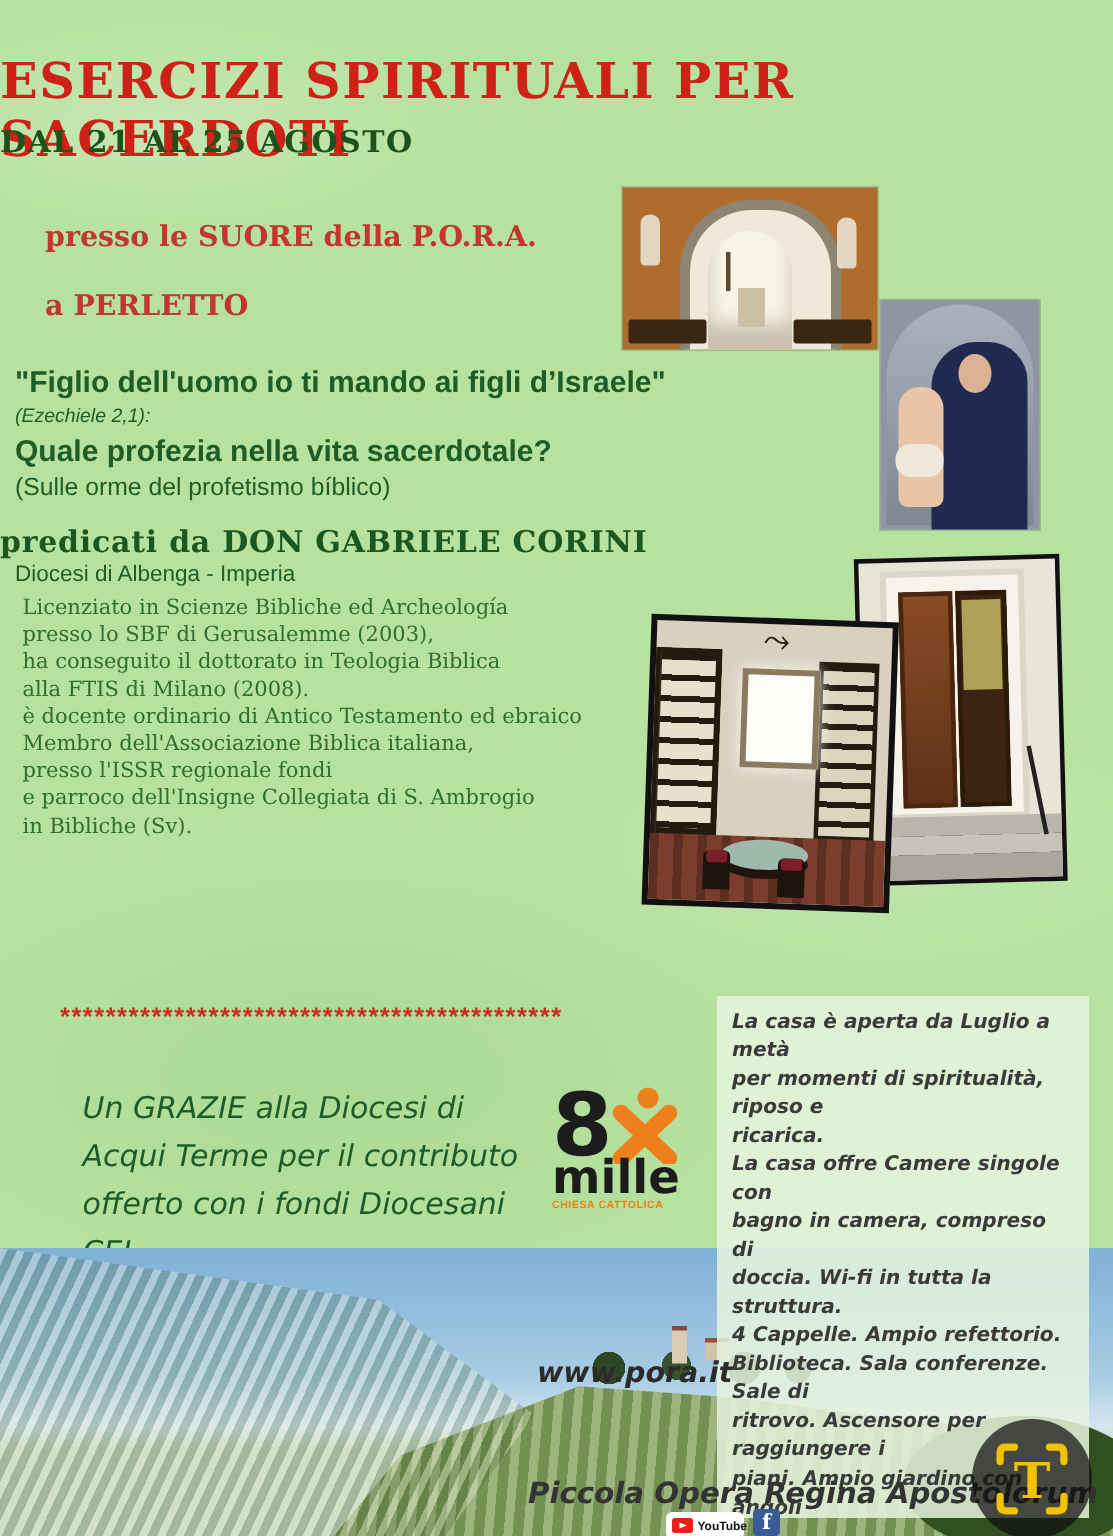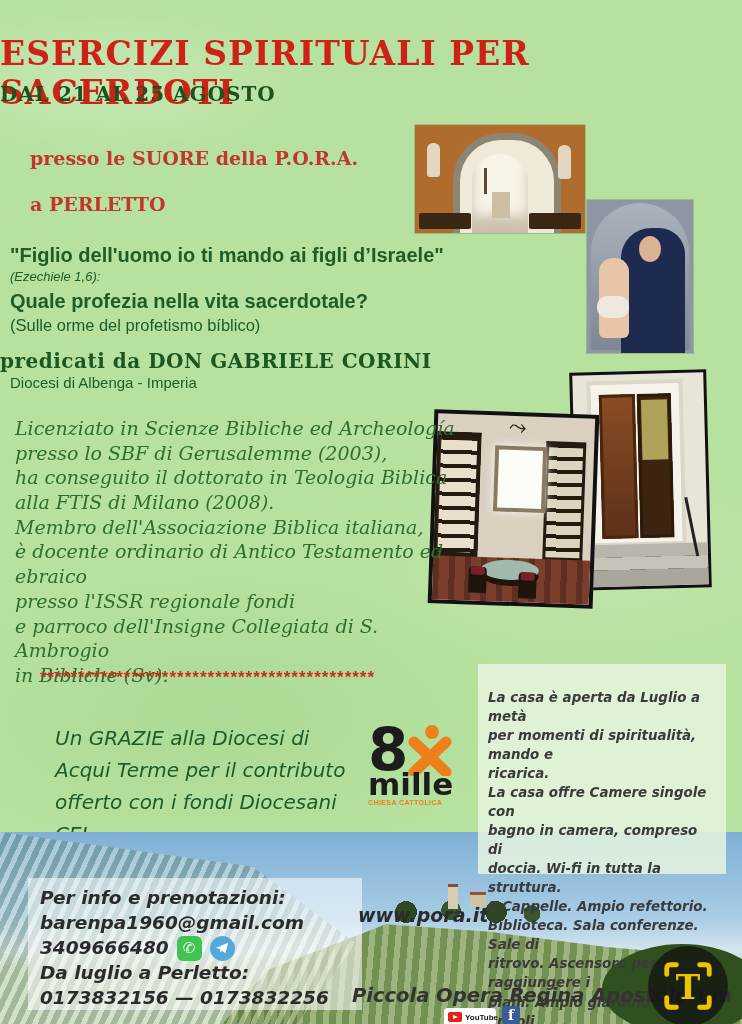--- a/index.html
+++ b/index.html
@@ -20,31 +20,31 @@
   .dates{left:0;top:82px;width:604px;font-size:20px;letter-spacing:1px;color:#1d521d;}
   .loc1{left:30px;top:147px;width:380px;font-size:19px;color:#c2362c;}
   .loc2{left:30px;top:193px;width:380px;font-size:19px;color:#c2362c;}
   .quote-wrap{left:10px;top:244px;width:460px;color:#1e5c28;}
   .q1{font-size:20px;font-weight:600;}
   .q2{font-size:13px;font-style:italic;margin-top:2px;}
   .q3{font-size:20px;font-weight:600;margin-top:6px;}
   .q4{font-size:16.5px;margin-top:3px;}
   .preacher{left:0;top:349px;width:460px;font-size:20px;color:#1c5722;letter-spacing:.5px;}
   .diocese{left:10px;top:374px;width:460px;font-size:15px;color:#1e5c28;}
-  .bio{left:15px;top:416px;width:440px;color:#2f6e33;font-family:"DejaVu Serif", serif;font-style:italic;font-size:19px;line-height:1.3;}
+  .bio{left:15px;top:396px;width:440px;color:#2f6e33;font-family:"DejaVu Serif", serif;font-size:14px;line-height:1.3;}
   .stars{left:40px;top:668px;width:390px;color:#cc2a1e;font-size:17px;font-weight:700;letter-spacing:1px;white-space:nowrap;overflow:hidden;}
   .thanks{left:55px;top:722px;width:320px;color:#1d5c2a;font-size:20px;line-height:1.6;}
   
   .mille-logo{left:368px;top:724px;width:100px;}
   .mille-row{display:flex;align-items:flex-start;}
   .mille-8{font-family:"DejaVu Sans", sans-serif;font-weight:700;font-size:58px;line-height:.9;color:#1c1c1c;}
   .mille-word{font-family:"DejaVu Sans", sans-serif;font-weight:700;font-size:31px;line-height:.8;color:#1c1c1c;letter-spacing:0px;margin-top:-8px;}
   .mille-sub{font-family:"Liberation Sans", sans-serif;font-weight:700;font-size:7px;color:#ef7f1a;letter-spacing:.4px;margin-top:2px;}
   
-  .panel{left:478px;top:664px;width:248px;height:210px;background:rgba(230,244,222,.85);padding:24px 10px;box-sizing:border-box;}
+  .panel{left:478px;top:664px;width:248px;height:348px;background:rgba(230,244,222,.85);padding:8px 10px;box-sizing:border-box;}
   .panel-line{font-size:13.4px;line-height:1.42;color:#3a3a3a;font-weight:600;}
   
   .photo{box-shadow:0 0 0 1px rgba(0,0,0,.15);}
   .chapel{left:415px;top:125px;width:170px;height:108px;background:#b06c2c;overflow:hidden;}
   .chapel .arch{position:absolute;left:38px;top:8px;width:94px;height:96px;border:7px solid #8e8472;border-bottom:none;border-radius:48px 48px 0 0;background:#efe9da;}
   .chapel .inner-arch{position:absolute;left:12px;top:14px;width:56px;height:80px;border-radius:28px 28px 0 0;background:#f7f3e6;box-shadow:inset 0 -18px 12px rgba(120,100,70,.35);}
   .chapel .altar{position:absolute;left:32px;top:52px;width:18px;height:26px;background:#cdbfa4;}
   .chapel .candle{position:absolute;left:24px;top:28px;width:3px;height:26px;background:#5a4a32;}
   .chapel .statue{position:absolute;width:13px;height:34px;background:#e9e2d2;border-radius:6px 6px 3px 3px;opacity:.9;}
   .chapel .pew{position:absolute;bottom:4px;height:16px;background:#33221385;background:#3a2713;border-radius:2px;}
@@ -129,21 +129,21 @@
     <div class="arc"></div>
     <div class="halo"></div>
     <div class="mantle"></div>
     <div class="face"></div>
     <div class="child"></div>
     <div class="cloth"></div>
   </div>
 
   <div class="abs ctr quote-wrap">
     <div class="q1">"Figlio dell'uomo io ti mando ai figli d’Israele"</div>
-    <div class="q2">(Ezechiele 1,6):</div>
+    <div class="q2">(Ezechiele 2,1):</div>
     <div class="q3">Quale profezia nella vita sacerdotale?</div>
     <div class="q4">(Sulle orme del profetismo bíblico)</div>
   </div>
 
   <div class="abs ctr slab preacher">predicati da DON GABRIELE CORINI</div>
   <div class="abs ctr diocese">Diocesi di Albenga - Imperia</div>
 
   <div class="abs door">
     <div class="frame"></div>
     <div class="leafL"></div>
@@ -167,22 +167,22 @@
     <div class="chair" style="left:86px;bottom:4px;"></div>
     <div class="cushion" style="left:38px;bottom:26px;"></div>
     <div class="cushion" style="left:88px;bottom:22px;"></div>
   </div>
 
   <div class="abs ctr bio">
     <div>Licenziato in Scienze Bibliche ed Archeología</div>
     <div>presso lo SBF di Gerusalemme (2003),</div>
     <div>ha conseguito il dottorato in Teologia Biblica</div>
     <div>alla FTIS di Milano (2008).</div>
+    <div>è docente ordinario di Antico Testamento ed ebraico</div>
     <div>Membro dell'Associazione Biblica italiana,</div>
-    <div>è docente ordinario di Antico Testamento ed ebraico</div>
     <div>presso l'ISSR regionale fondi</div>
     <div>e parroco dell'Insigne Collegiata di S. Ambrogio</div>
     <div>in Bibliche (Sv).</div>
   </div>
 
   <div class="abs stars">********************************************</div>
 
   <div class="abs hand thanks">
     <div>Un GRAZIE  alla Diocesi di</div>
     <div>Acqui Terme per il contributo</div>
@@ -209,47 +209,32 @@
     <div class="village">
       <div class="trees"></div>
       <div class="tower"></div>
       <div class="house"></div>
     </div>
     <div class="bushR"></div>
   </div>
 
   <div class="abs panel hand">
     <div class="panel-line">La casa è aperta da Luglio a metà</div>
-    <div class="panel-line">per momenti di spiritualità, mando e</div>
+    <div class="panel-line">per momenti di spiritualità, riposo e</div>
     <div class="panel-line">ricarica.</div>
     <div class="panel-line">La casa offre  Camere singole con</div>
     <div class="panel-line">bagno in camera, compreso di</div>
     <div class="panel-line">doccia. Wi-fi in tutta la struttura.</div>
-    <div class="panel-line">1 Cappelle. Ampio refettorio.</div>
+    <div class="panel-line">4 Cappelle. Ampio refettorio.</div>
     <div class="panel-line">Biblioteca. Sala conferenze. Sale di</div>
     <div class="panel-line">ritrovo. Ascensore per raggiungere i</div>
     <div class="panel-line">piani. Ampio giardino con angoli</div>
 
   </div>
 
-  <div class="abs contact hand">
-    <div class="contact-line">Per info e prenotazioni:</div>
-    <div class="contact-line">barenpa1960@gmail.com</div>
-    <div class="contact-line phone-row">
-      <span>3409666480</span>
-      <span class="wa-icon">✆</span>
-      <span class="tg-icon">
-        <svg width="14" height="14" viewBox="0 0 16 16">
-            <path d="M1 8 L15 2 L12 14 L8 11 L6 13 L6 9 Z" fill="#fff"></path>
-          </svg>
-      </span>
-    </div>
-    <div class="contact-line">Da luglio a Perletto:</div>
-    <div class="contact-line">0173832156 — 0173832256</div>
-  </div>
 
   <div class="abs hand site">www.pora.it</div>
   <div class="abs hand org">Piccola Opera Regina Apostolorum</div>
 
   <div class="abs yt-badge">
     <span class="yt-play"></span>
     <span class="yt-label">YouTube</span>
   </div>
   <div class="abs fb-icon">f</div>
 

